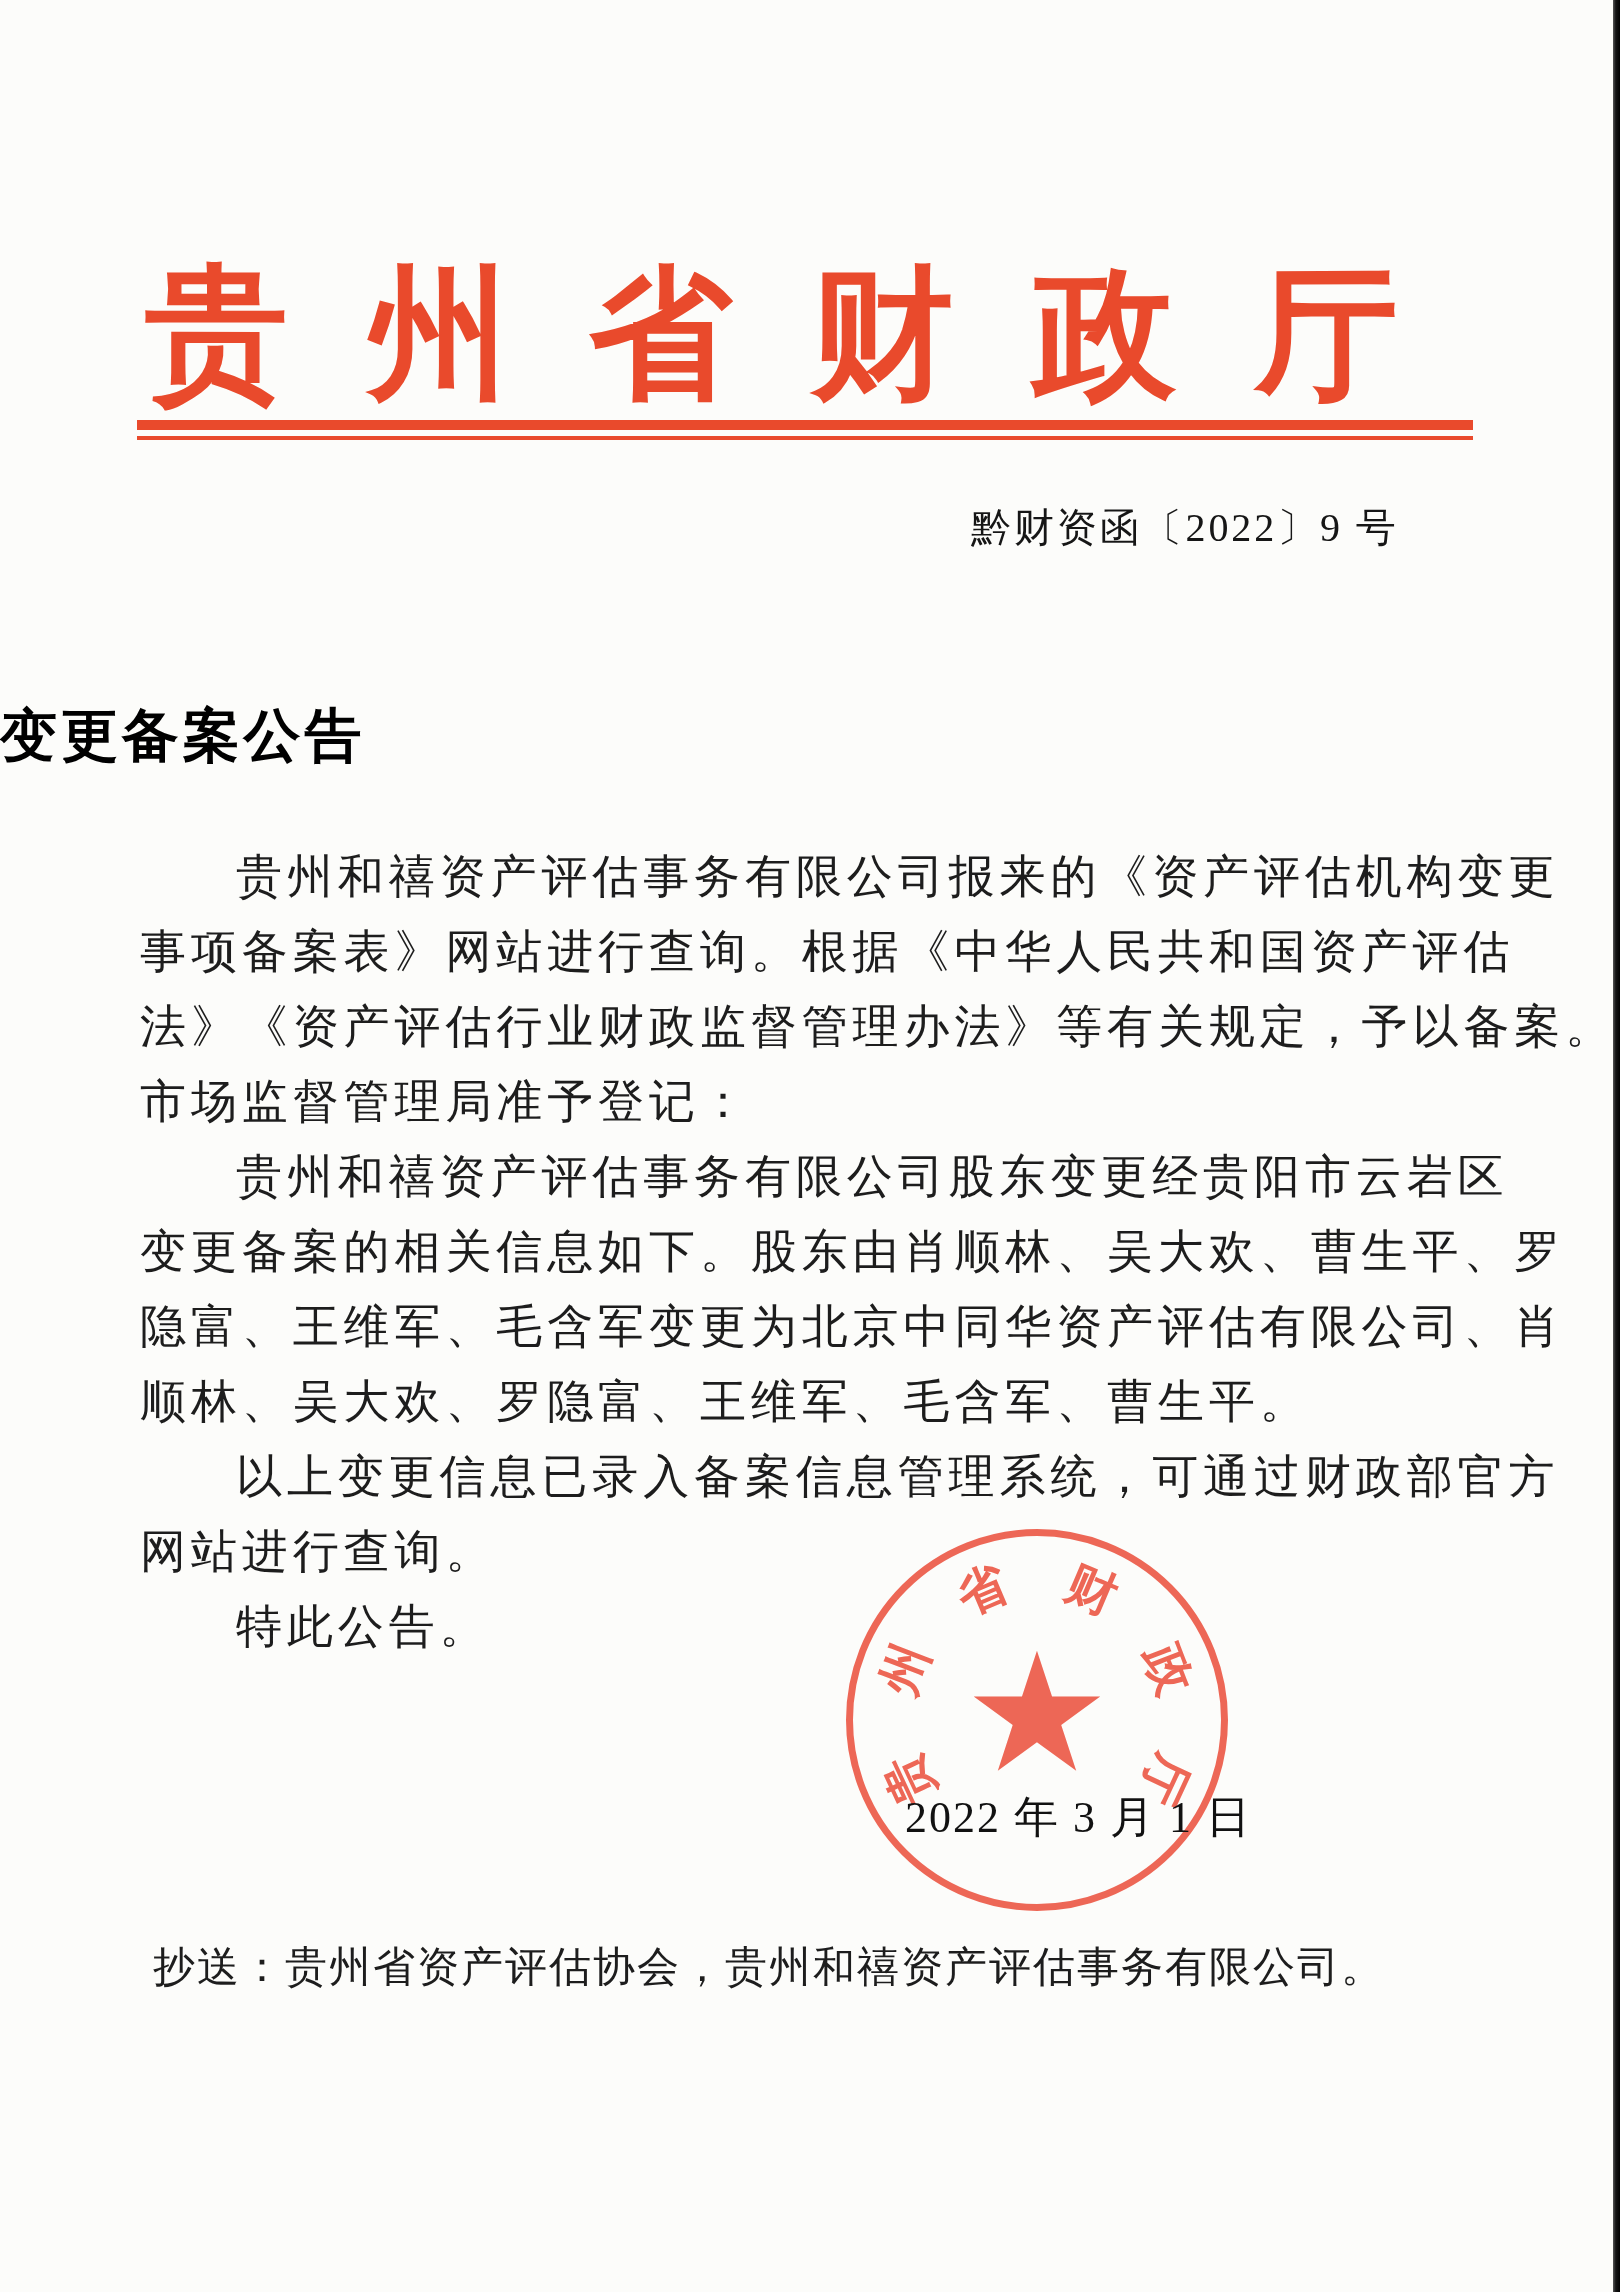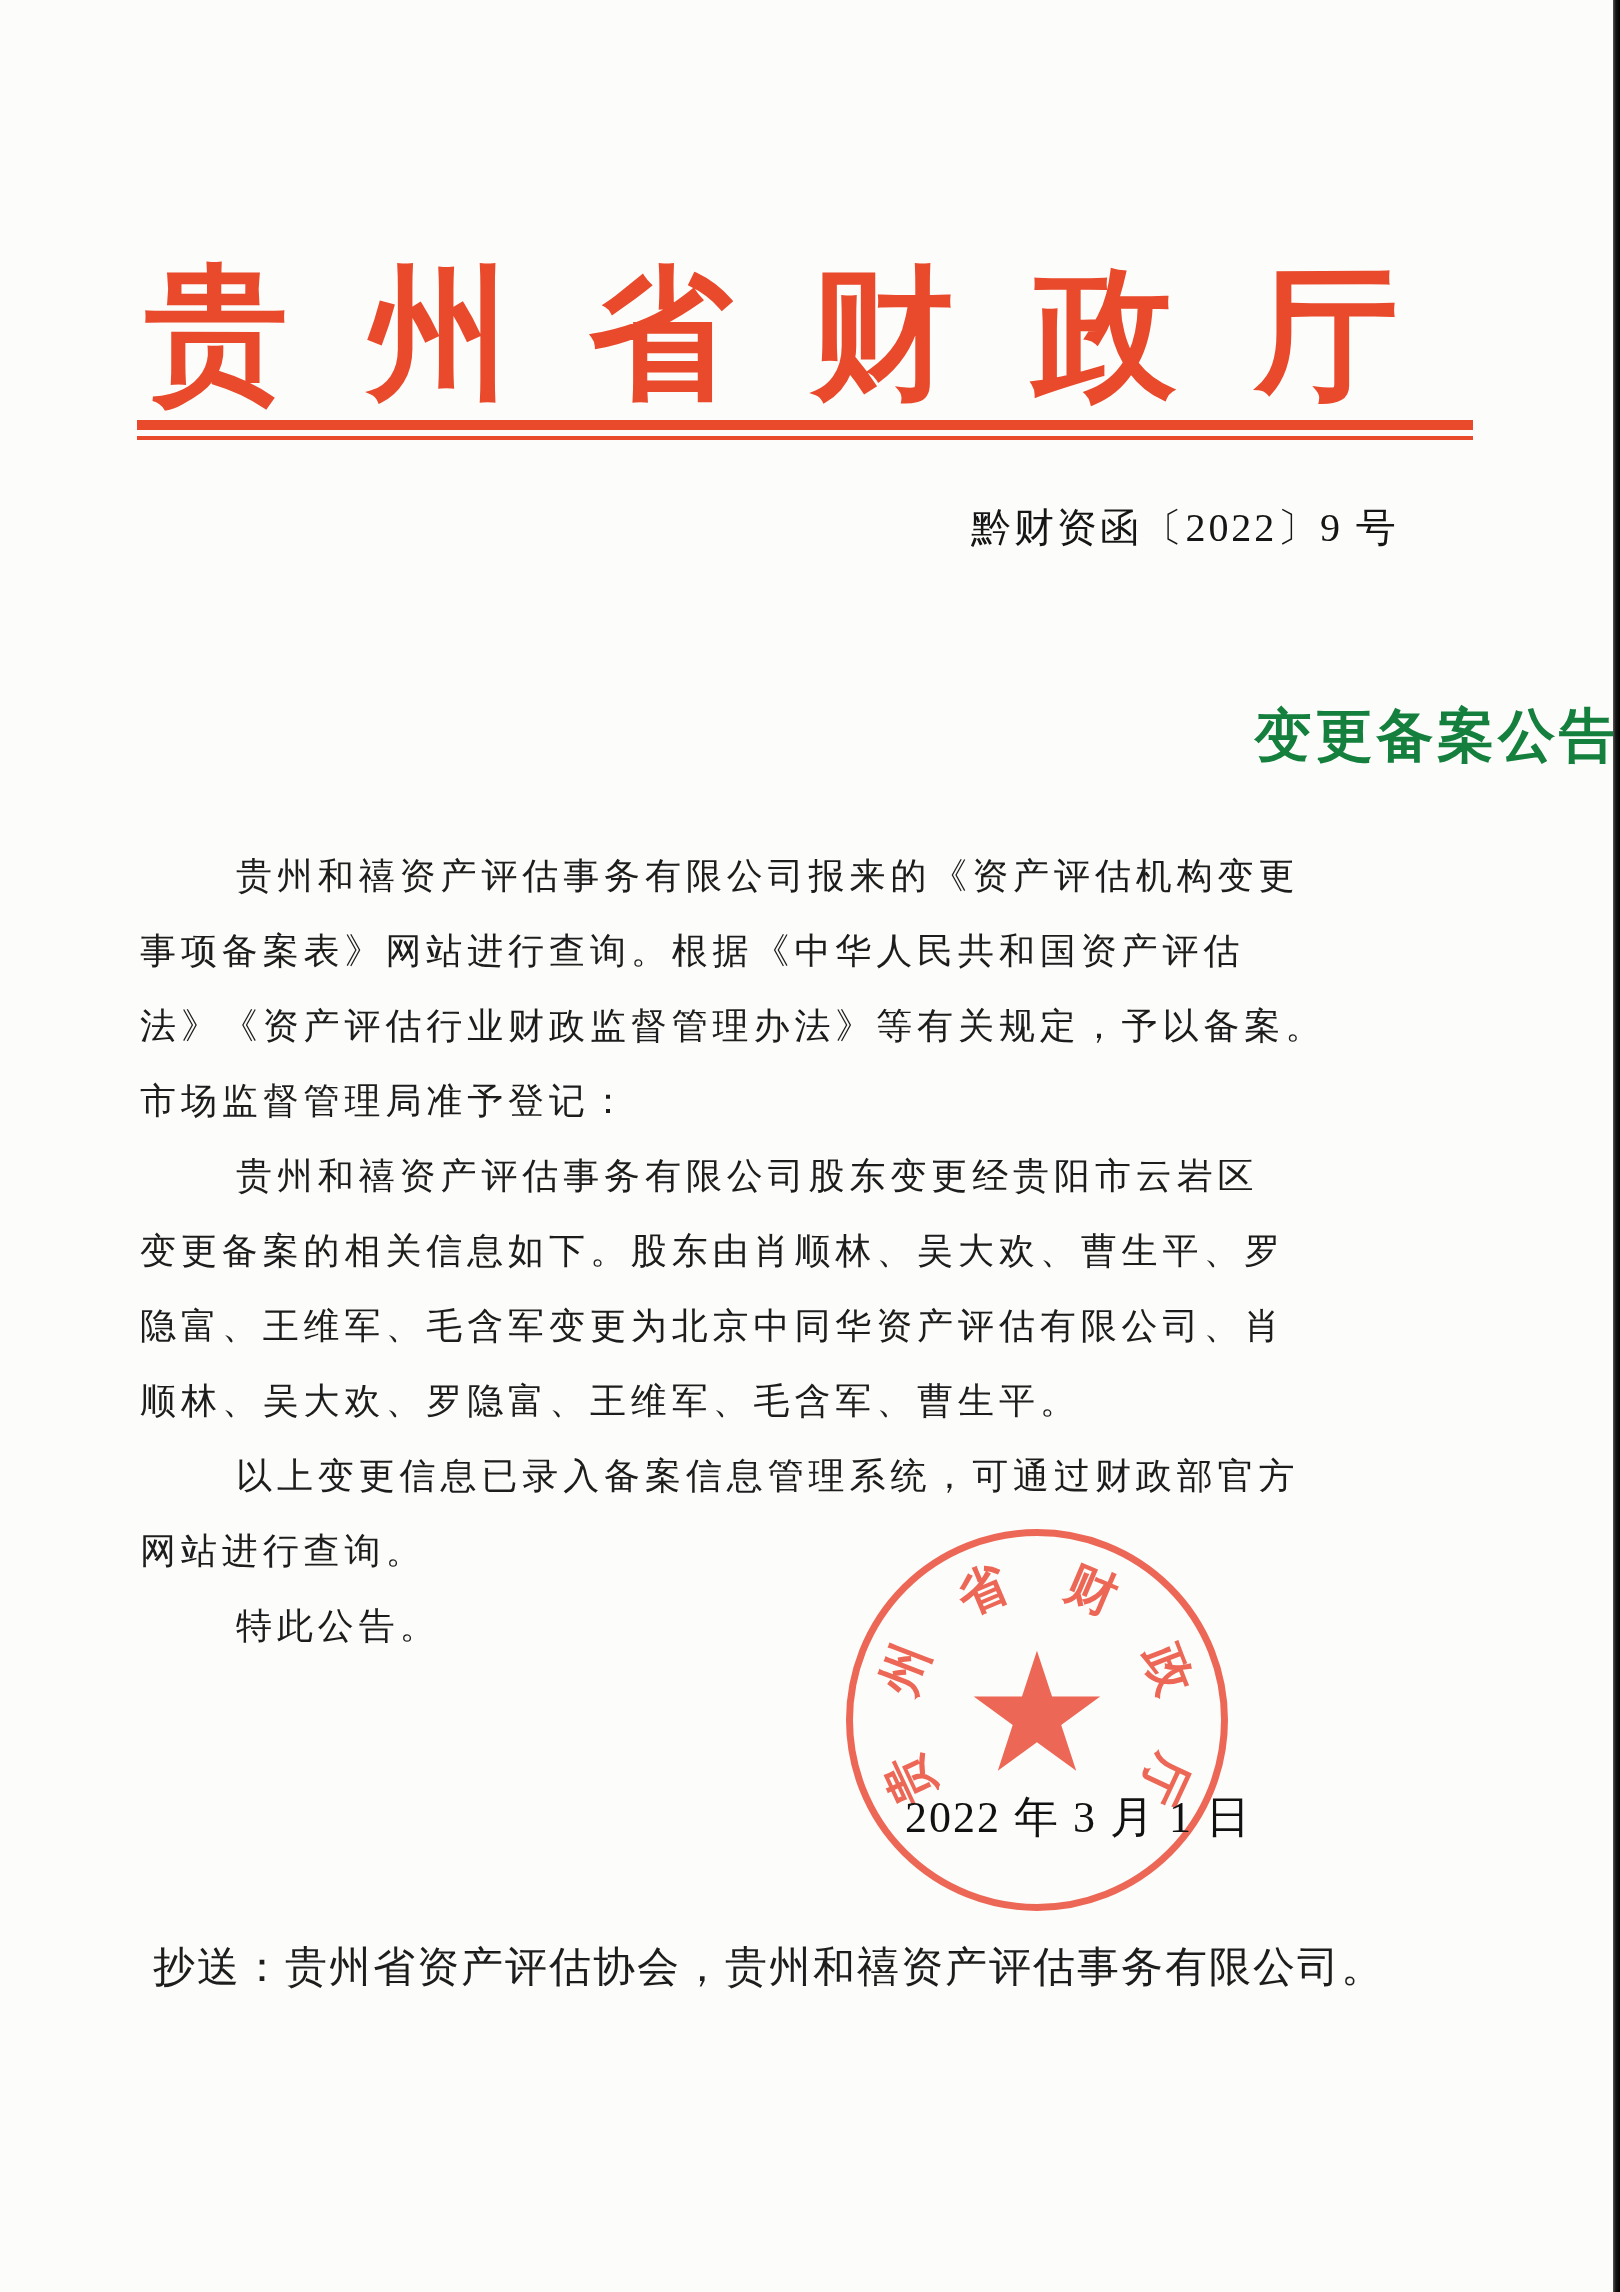--- a/index.html
+++ b/index.html
@@ -38,27 +38,27 @@
   .rule .thin{height:3.9px;background:var(--accent);margin-top:5.9px;}
   
   .doc-number{
     position:absolute;left:927px;top:500px;width:451px;
     font-size:40px;letter-spacing:2.9px;white-space:nowrap;
     color:#161616;z-index:2;margin-left:44px;
   }
   
   .title{
     position:absolute;left:0;top:698px;width:1620px;
-    text-align:right;font-size:57px;font-weight:700;
-    letter-spacing:3.9px;margin:0;color:#15803d;z-index:2;
+    text-align:left;font-size:57px;font-weight:700;
+    letter-spacing:3.9px;margin:0;color:#000000;z-index:2;
   }
   
   .body-text{
     position:absolute;left:140px;top:839px;width:1353px;
-    font-size:36px;line-height:75px;letter-spacing:4.9px;
+    font-size:46px;line-height:75px;letter-spacing:4.9px;
     color:var(--ink);z-index:1;
   }
   .body-text .line{white-space:nowrap;}
   .body-text .indent{padding-left:96px;}
   
   .seal{
     position:absolute;left:846px;top:1529px;width:382px;height:382px;
     z-index:2;opacity:.88;
   }
   .seal .ring{

